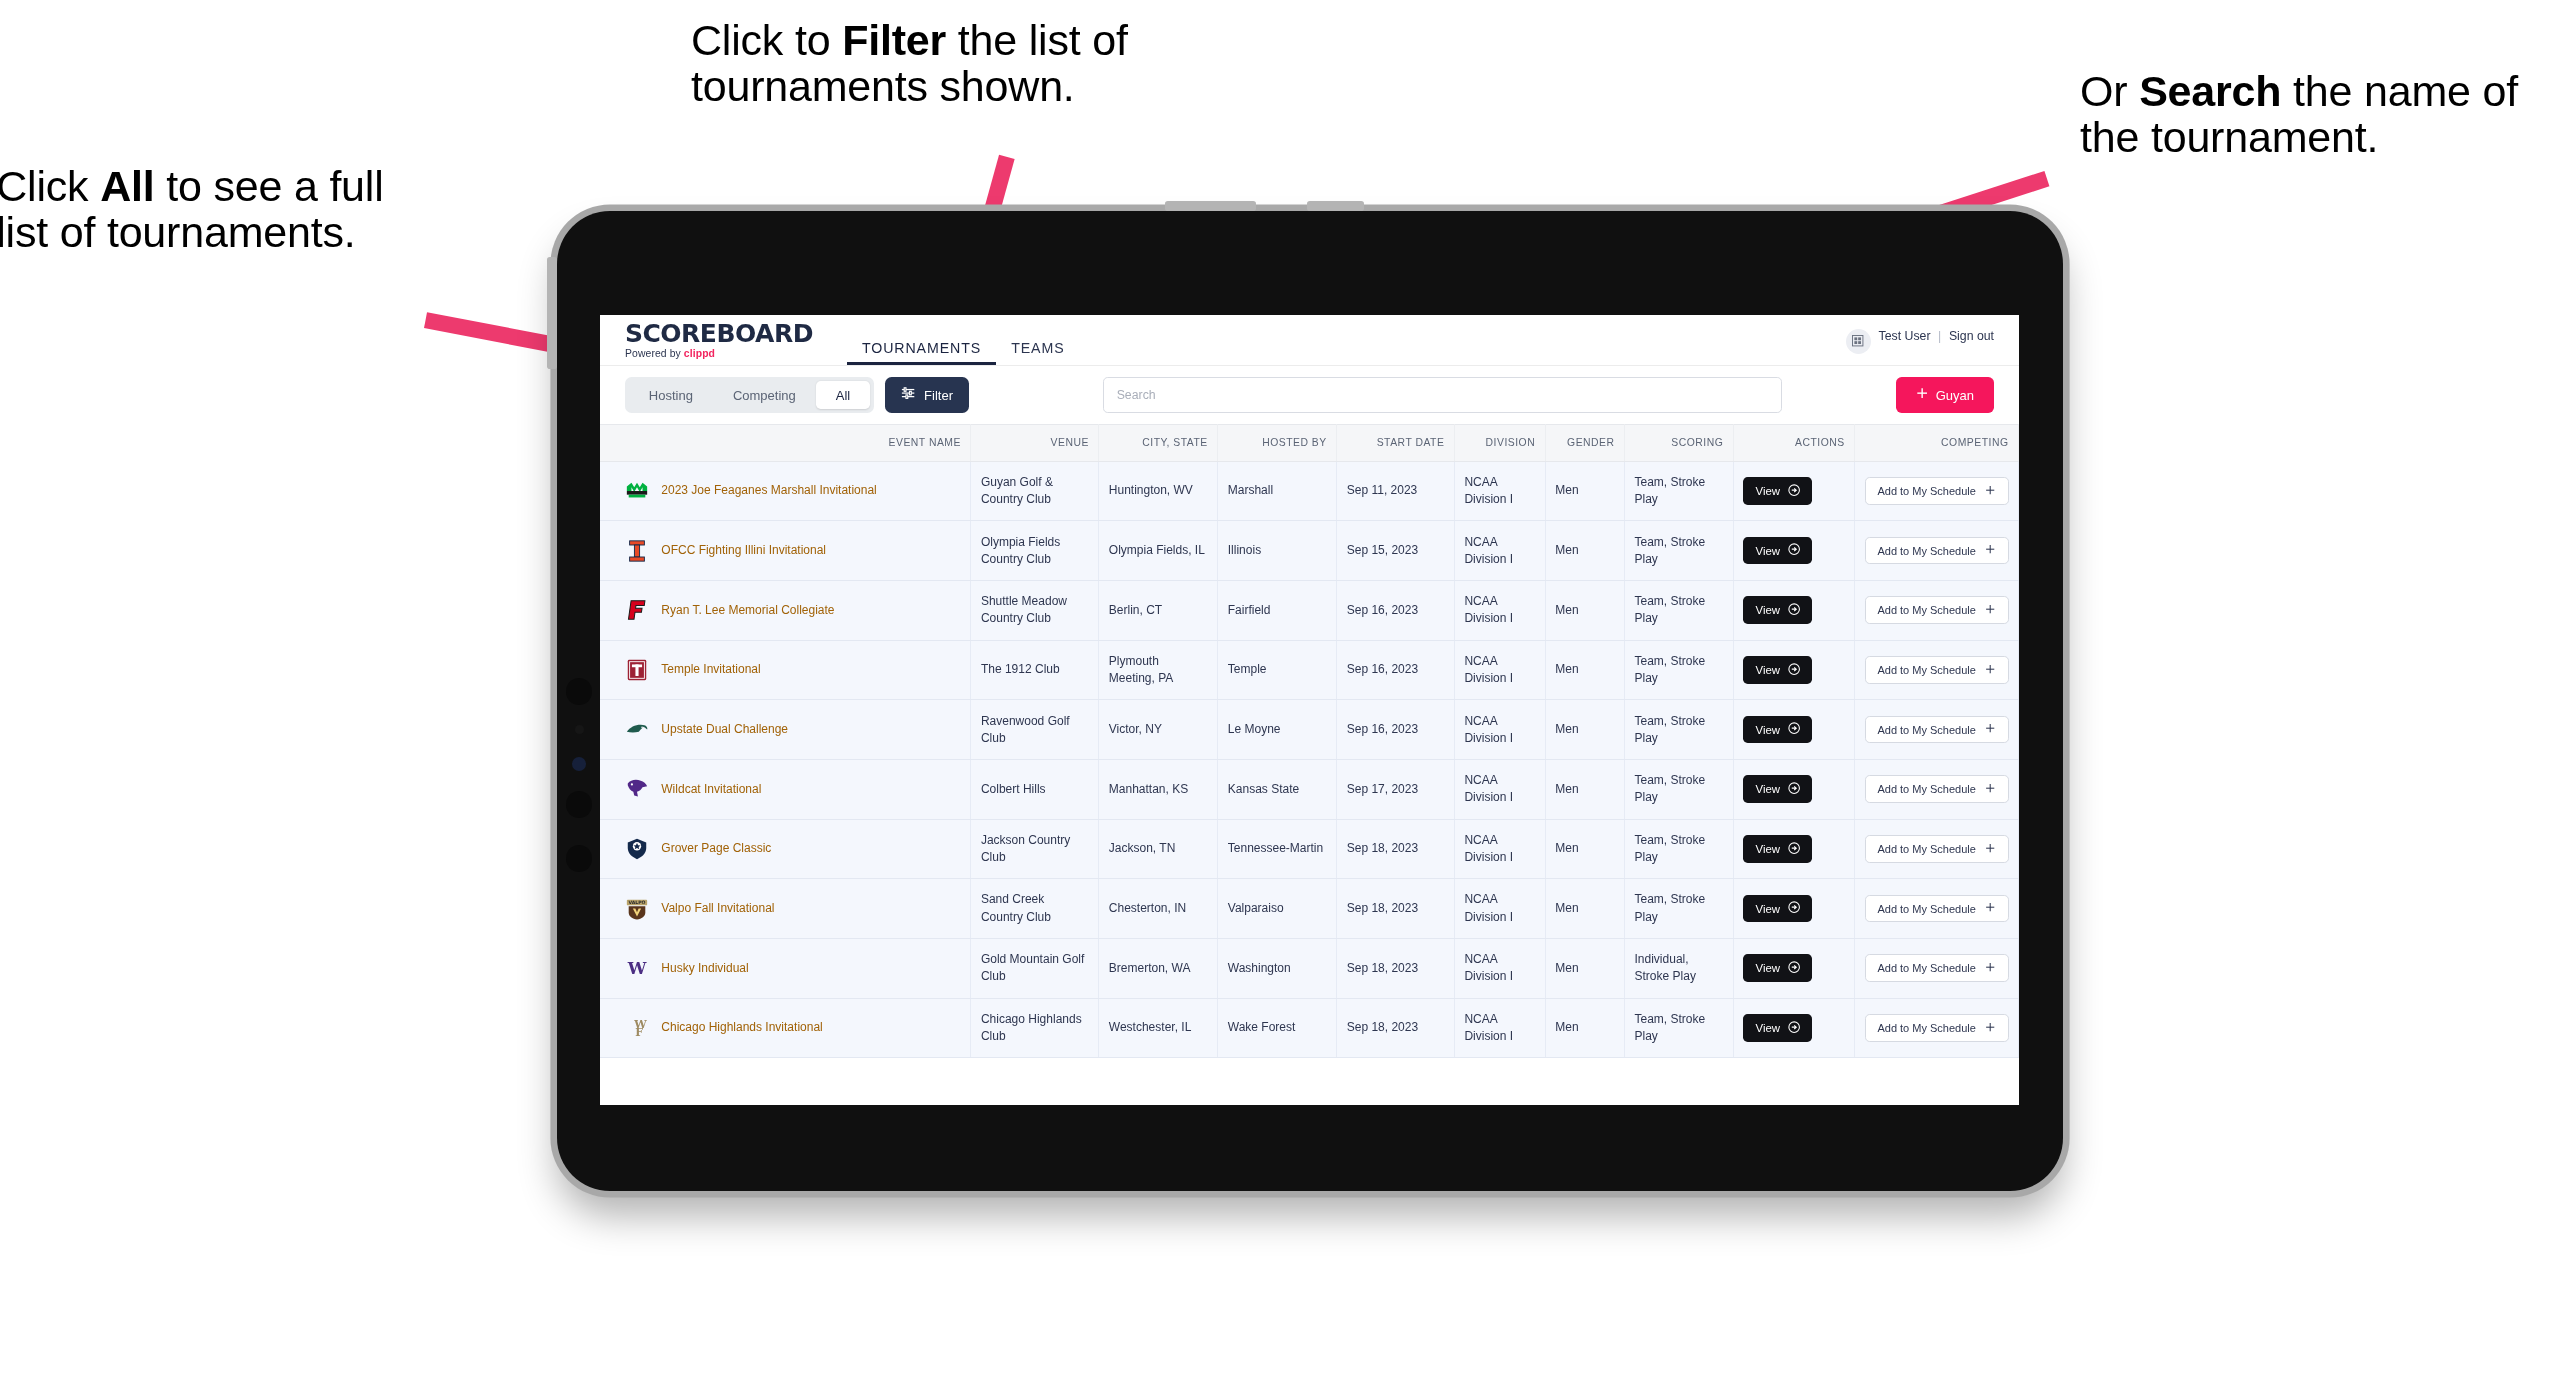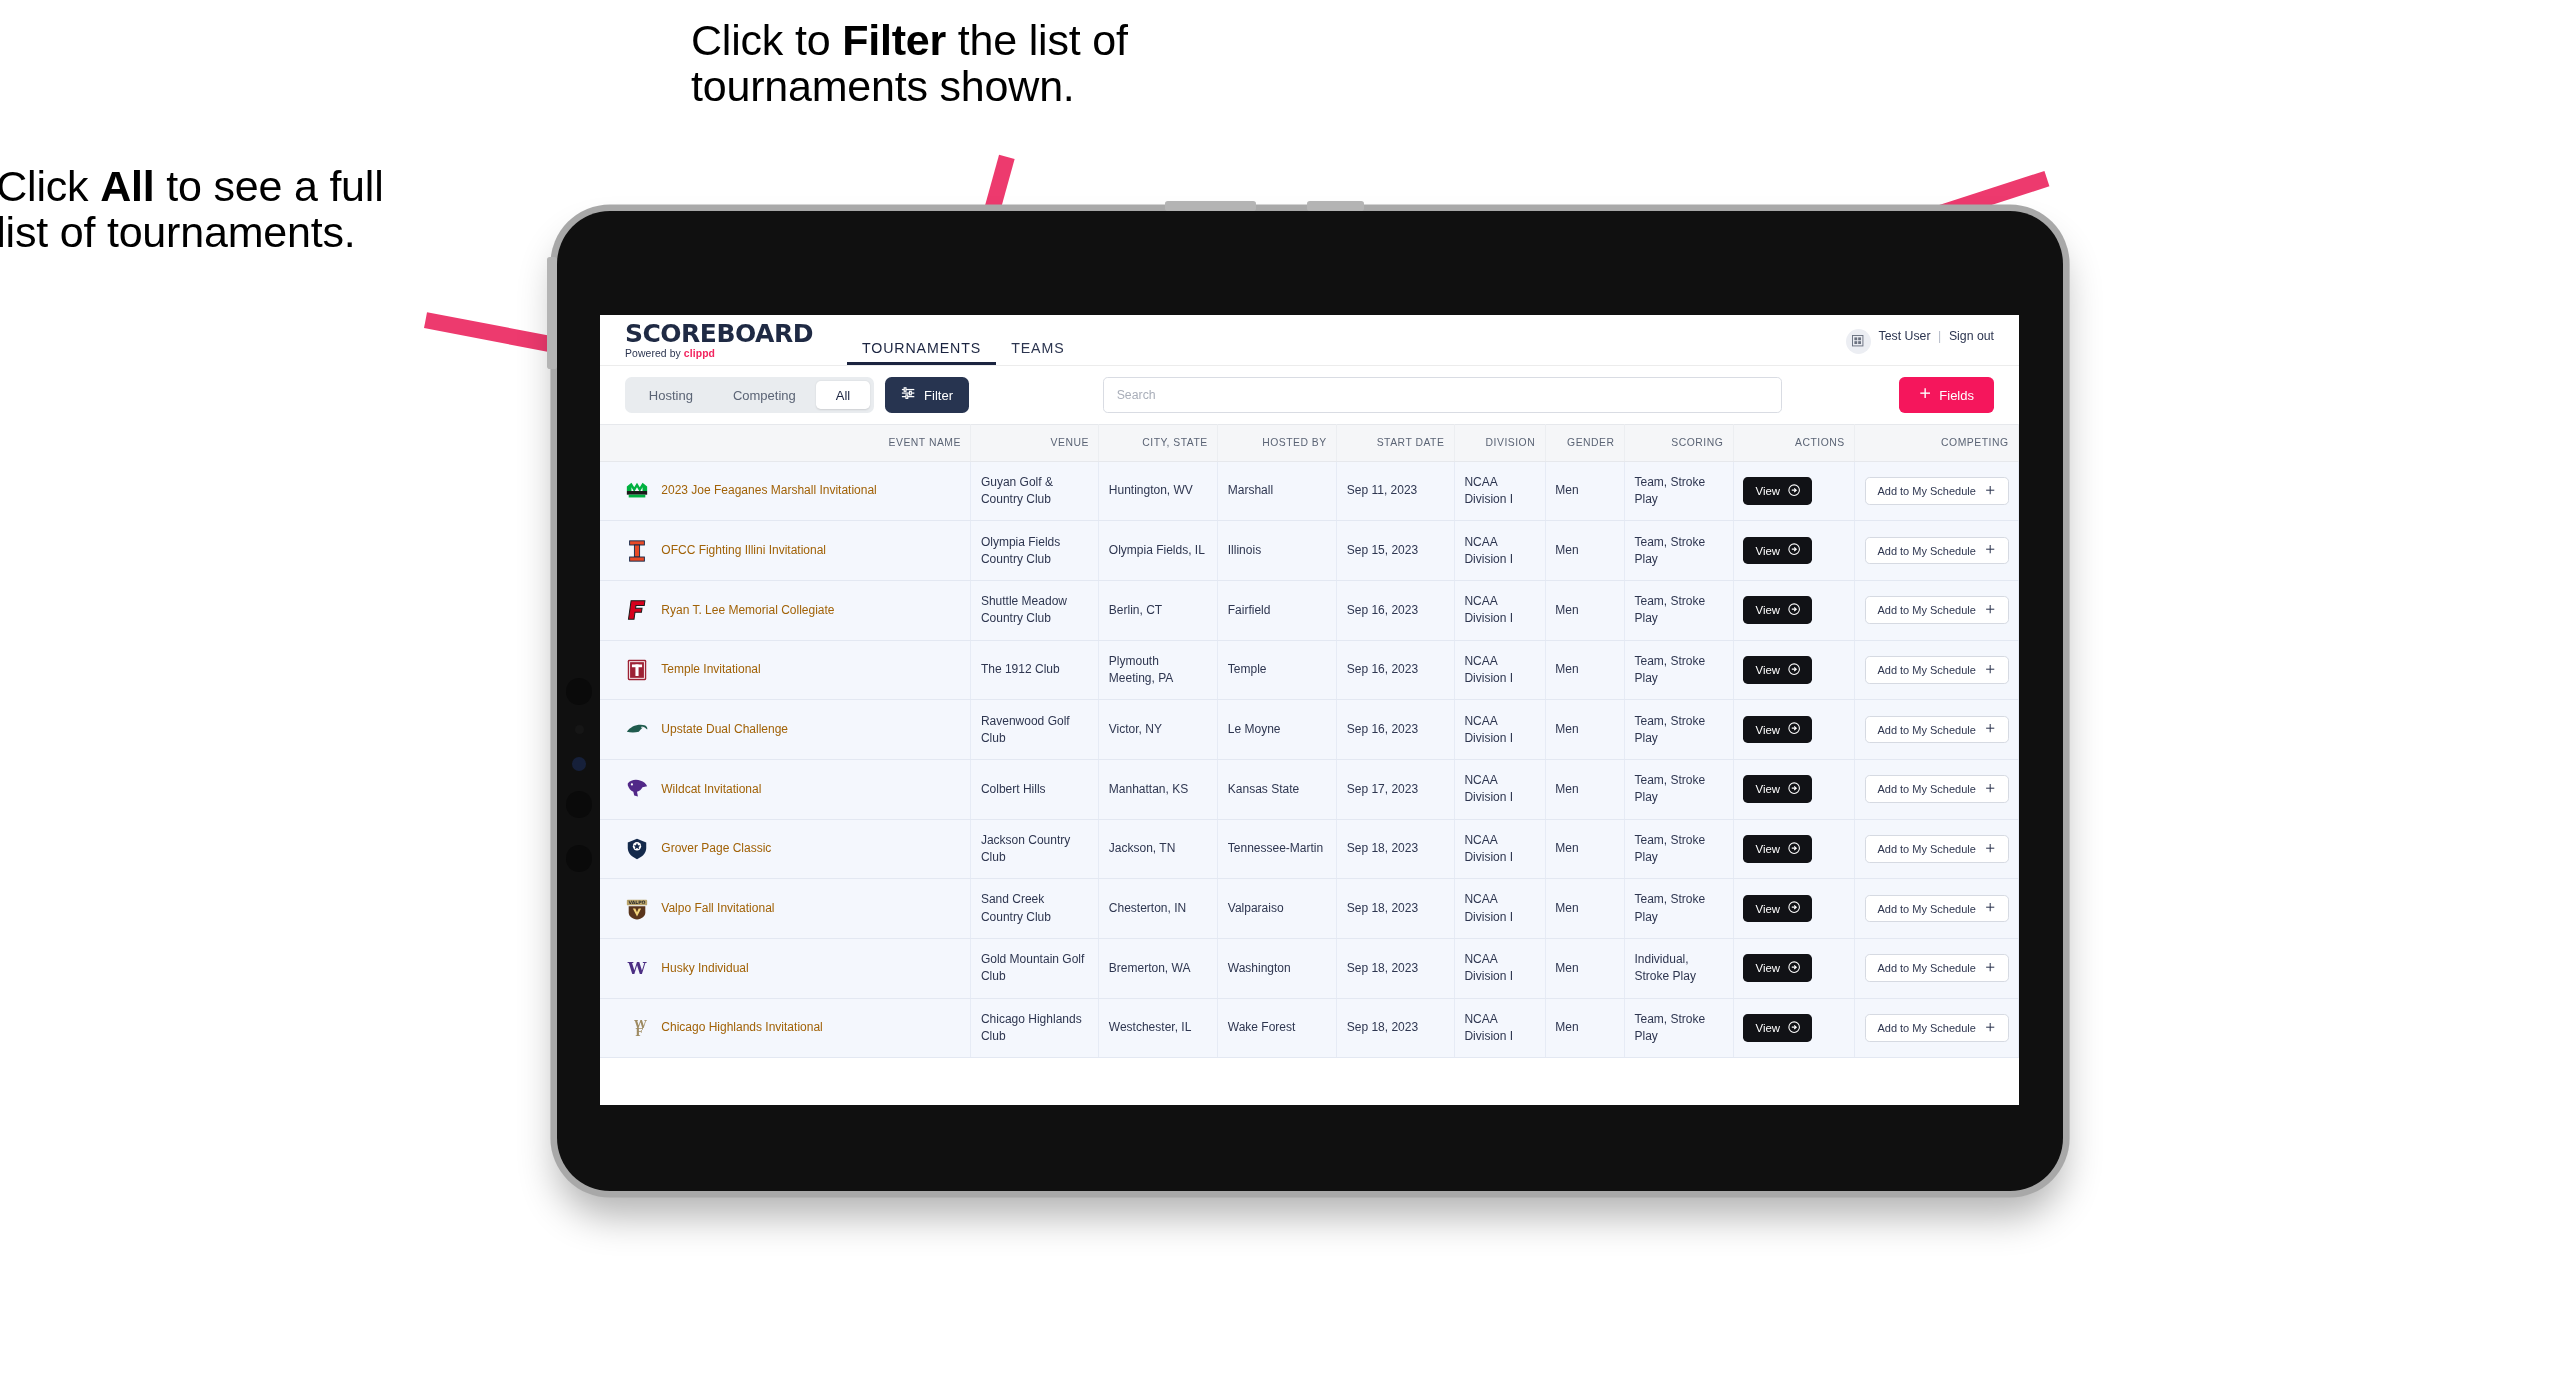--- a/index.html
+++ b/index.html
@@ -187,20 +187,21 @@
         <path d="M0,0 L4.2,2.1 L0,4.2 Z" fill="#ed3a6e"></path>
       </marker>
     </defs>
     <line x1="448" y1="337" x2="820" y2="408" stroke="#ed3a6e" stroke-width="17" marker-end="url(#ah)"></line>
     <line x1="1060" y1="165" x2="1000" y2="382" stroke="#ed3a6e" stroke-width="17" marker-end="url(#ah)"></line>
     <line x1="2155" y1="188" x2="1470" y2="410" stroke="#ed3a6e" stroke-width="17" marker-end="url(#ah)"></line>
   </svg>
 
   <div class="anno" id="anno-all">Click <b>All</b> to see a full list of tournaments.</div>
   <div class="anno" id="anno-filter">Click to <b>Filter</b> the list of tournaments shown.</div>
+  <div class="anno" id="anno-search">Or <b>Search</b> the name of the tournament.</div>
 
   <div id="tablet">
     <div class="tab-btn top1"></div>
     <div class="tab-btn top2"></div>
     <div class="tab-btn left1"></div>
     <div class="cam c1"></div>
     <div class="cam c2"></div>
     <div class="cam c3"></div>
     <div class="cam c4"></div>
     <div class="cam c5"></div>
@@ -261,21 +262,21 @@
           <input id="search-input" type="text" placeholder="Search" style="">
         </div>
 
         <button id="create-btn">
           <span>
             <svg width="12.3" height="12.3" viewBox="0 0 14 14">
               <line x1="7" y1="1.5" x2="7" y2="12.5" stroke="#fff" stroke-width="1.6"></line>
               <line x1="1.5" y1="7" x2="12.5" y2="7" stroke="#fff" stroke-width="1.6"></line>
             </svg>
           </span>
-          <span>Fields</span>
+          <span>Guyan</span>
         </button>
       </div>
 
       <table id="table">
         <colgroup>
           <col class="c-event">
             <col class="c-venue">
             <col class="c-city">
             <col class="c-host">
           <col class="c-date">

